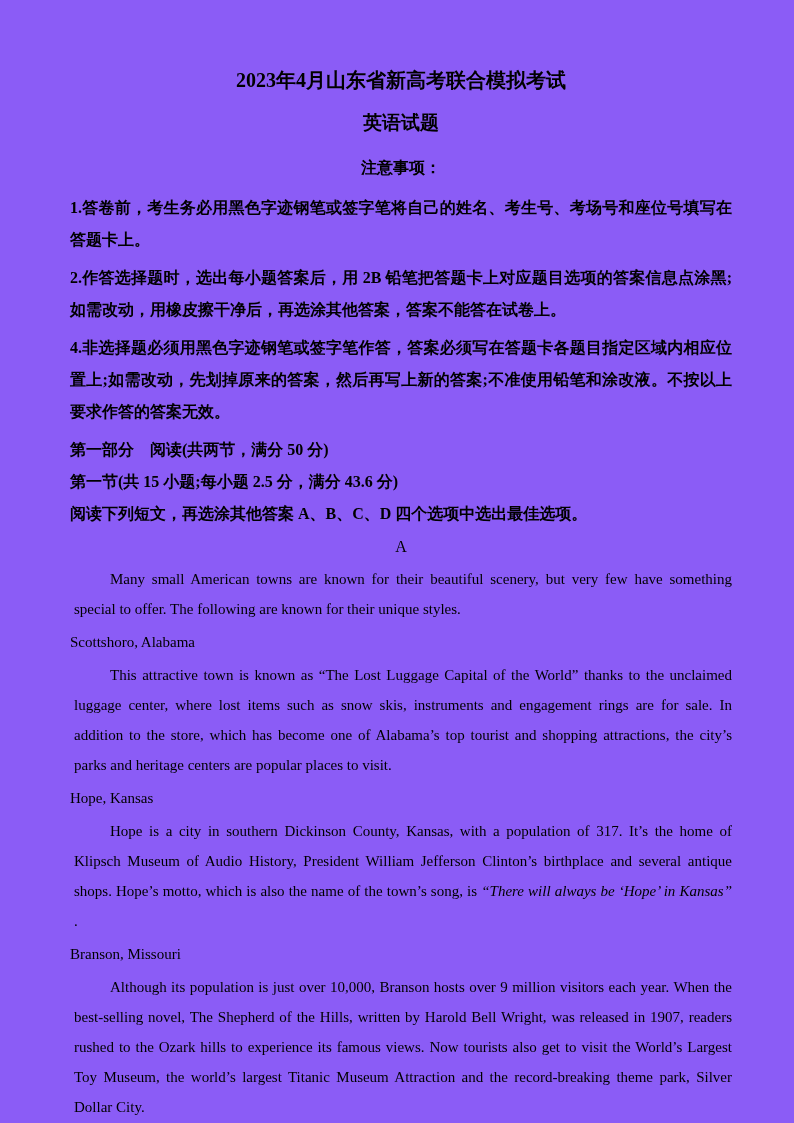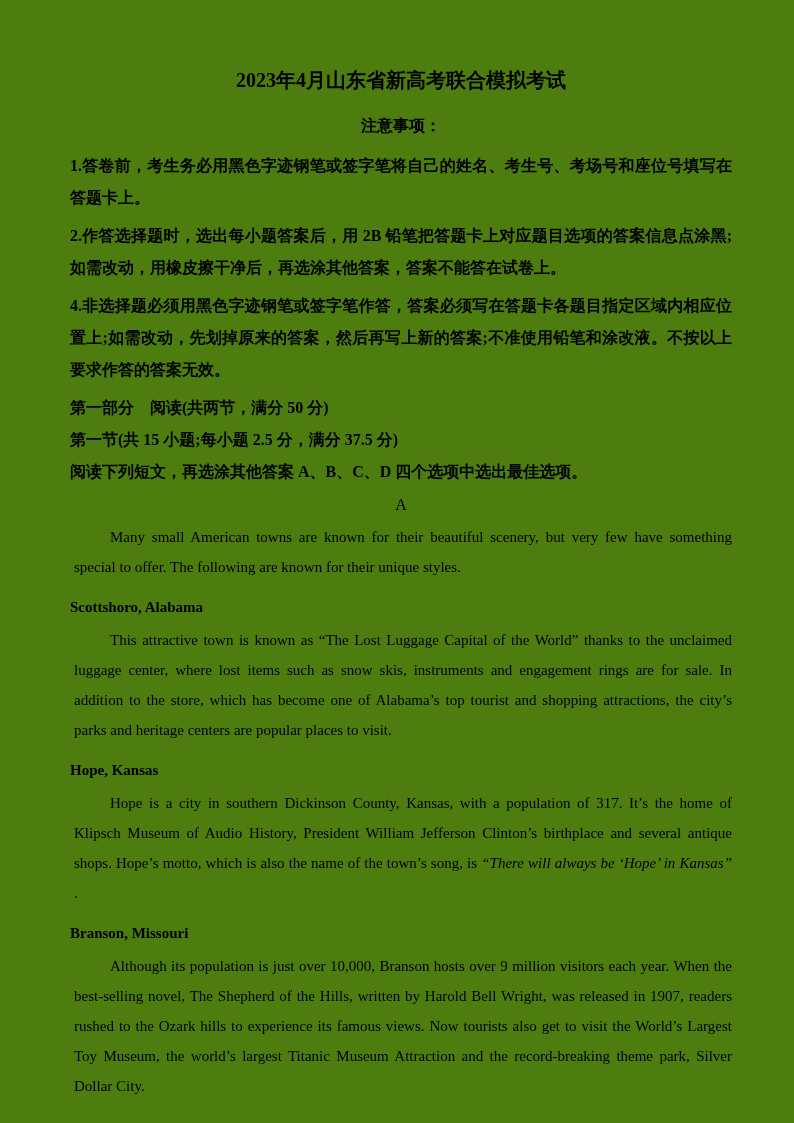--- a/index.html
+++ b/index.html
@@ -5,21 +5,21 @@
   html, body {
     margin: 0;
     padding: 0;
     background: #ffffff;
   }
   .page {
     position: relative;
     width: 794px;
     height: 1123px;
     margin: 0 auto;
-    background: #4d7c0f;
+    background: #8b5cf6;
     box-sizing: border-box;
     padding: 56px 62px 40px 70px;
     color: #000000;
     font-family: "Liberation Serif", "DejaVu Serif", serif;
     overflow: hidden;
   }
   .title {
     text-align: center;
     font-size: 20px;
     font-weight: bold;
@@ -61,47 +61,48 @@
   }
   .para {
     font-size: 15px;
     line-height: 30px;
     text-align: justify;
     text-indent: 2.4em;
     margin: 0 0 2px 4px;
   }
   .town-heading {
     font-size: 15px;
-    font-weight: bold;
+    font-weight: normal;
     line-height: 28px;
-    margin: 11px 0 4px 0;
+    margin: 4px 0 4px 0;
   }
   .italic {
     font-style: italic;
   }
 </style>
 </head>
 <body>
 
 <div class="page">
 
   <div class="title">2023年4月山东省新高考联合模拟考试</div>
 
+  <div class="subtitle">英语试题</div>
 
   <div class="notice-header">注意事项：</div>
 
   <p class="notice">1.答卷前，考生务必用黑色字迹钢笔或签字笔将自己的姓名、考生号、考场号和座位号填写在答题卡上。</p>
 
   <p class="notice">2.作答选择题时，选出每小题答案后，用 2B 铅笔把答题卡上对应题目选项的答案信息点涂黑;如需改动，用橡皮擦干净后，再选涂其他答案，答案不能答在试卷上。</p>
 
   <p class="notice">4.非选择题必须用黑色字迹钢笔或签字笔作答，答案必须写在答题卡各题目指定区域内相应位置上;如需改动，先划掉原来的答案，然后再写上新的答案;不准使用铅笔和涂改液。不按以上要求作答的答案无效。</p>
 
   <p class="section-line">第一部分　阅读(共两节，满分 50 分)</p>
 
-  <p class="section-line">第一节(共 15 小题;每小题 2.5 分，满分 37.5 分)</p>
+  <p class="section-line">第一节(共 15 小题;每小题 2.5 分，满分 43.6 分)</p>
 
   <p class="section-line">阅读下列短文，再选涂其他答案 A、B、C、D 四个选项中选出最佳选项。</p>
 
   <div class="passage-label">A</div>
 
   <p class="para">Many small American towns are known for their beautiful scenery, but very few have something special to offer. The following are known for their unique styles.</p>
 
   <div class="town-heading">Scottshoro, Alabama</div>
 
   <p class="para">This attractive town is known as “The Lost Luggage Capital of the World” thanks to the unclaimed luggage center, where lost items such as snow skis, instruments and engagement rings are for sale. In addition to the store, which has become one of Alabama’s top tourist and shopping attractions, the city’s parks and heritage centers are popular places to visit.</p>

